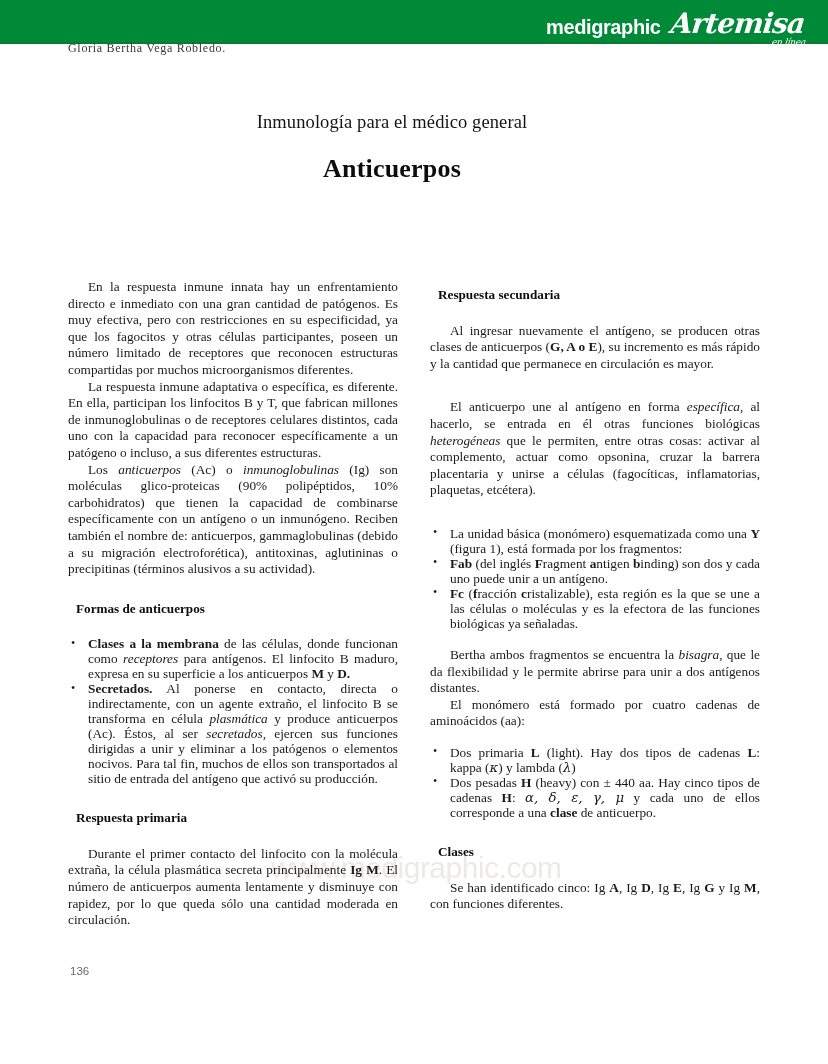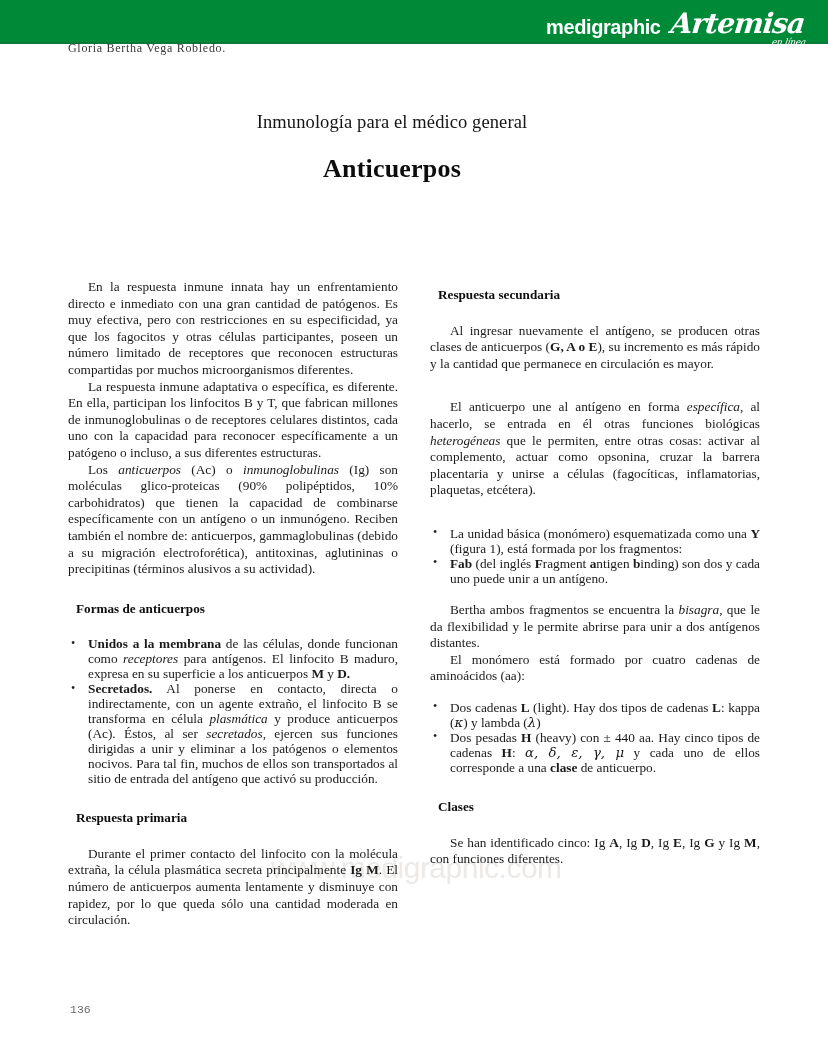--- a/index.html
+++ b/index.html
@@ -197,23 +197,23 @@
   }
   b { font-weight: bold; }
   i { font-style: italic; }
 
   .greek { font-family: "DejaVu Serif", serif; font-style: italic; }
 
   
   .page-number {
     position: absolute;
     left: 70px;
-    top: 1003px;
+    top: 965px;
     font-size: 11.5px;
-    font-family: Liberation Mono, monospace;
+    font-family: Liberation Sans, sans-serif;
     color: #6a6a6a;
   }
 </style>
 </head>
 <body>
 
 <div class="header-bar"></div>
 <div class="header-underline"></div>
 <div class="logo-wrap">
   <span class="logo-medigraphic">medigraphic</span>
@@ -237,21 +237,21 @@
   <div class="col">
     <p>En la respuesta inmune innata hay un enfrentamiento directo e inmediato con una gran cantidad de patógenos. Es muy efectiva, pero con restricciones en su especificidad, ya que los fagocitos y otras células participantes, poseen un número limitado de receptores que reconocen estructuras compartidas por muchos microorganismos diferentes.</p>
     <p>La respuesta inmune adaptativa o específica, es diferente. En ella, participan los linfocitos B y T, que fabrican millones de inmunoglobulinas o de receptores celulares distintos, cada uno con la capacidad para reconocer específicamente a un patógeno o incluso, a sus diferentes estructuras.</p>
     <p><span>Los </span><i>anticuerpos</i><span> (Ac) o </span><i>inmunoglobulinas</i><span> (Ig) son moléculas glico-proteicas (90% polipéptidos, 10% carbohidratos) que tienen la capacidad de combinarse específicamente con un antígeno o un inmunógeno. Reciben también el nombre de: anticuerpos, gammaglobulinas (debido a su migración electroforética), antitoxinas, aglutininas o precipitinas (términos alusivos a su actividad).</span></p>
 
     <div class="gap-md"></div>
     <h3>Formas de anticuerpos</h3>
     <div class="gap-sm"></div>
 
     <ul class="bullets">
-      <li><b>Unidos a la membrana</b><span> de las células, donde funcionan como </span><i>receptores</i><span> para antígenos. El linfocito B maduro, expresa en su superficie a los anticuerpos </span><b>M</b><span> y </span><b>D.</b></li>
+      <li><b>Clases a la membrana</b><span> de las células, donde funcionan como </span><i>receptores</i><span> para antígenos. El linfocito B maduro, expresa en su superficie a los anticuerpos </span><b>M</b><span> y </span><b>D.</b></li>
       <li><b>Secretados.</b><span> Al ponerse en contacto, directa o indirectamente, con un agente extraño, el linfocito B se transforma en célula </span><i>plasmática</i><span> y produce anticuerpos (Ac). Éstos, al ser </span><i>secretados</i><span>, ejercen sus funciones dirigidas a unir y eliminar a los patógenos o elementos nocivos. Para tal fin, muchos de ellos son transportados al sitio de entrada del antígeno que activó su producción.</span></li>
     </ul>
 
     <div class="gap-lg"></div>
     <h3>Respuesta primaria</h3>
     <div class="gap-sm"></div>
     <p><span>Durante el primer contacto del linfocito con la molécula extraña, la célula plasmática secreta principalmente </span><b>Ig M</b><span>. El número de anticuerpos aumenta lentamente y disminuye con rapidez, por lo que queda sólo una cantidad moderada en circulación.</span></p>
   </div>
 
   <div class="col">
@@ -262,29 +262,30 @@
     <div class="gap-lg"></div>
     <div class="gap-sm"></div>
     <p><span>El anticuerpo une al antígeno en forma </span><i>específica</i><span>, al hacerlo, se entrada en él otras funciones biológicas </span><i>heterogéneas</i><span> que le permiten, entre otras cosas: activar al complemento, actuar como opsonina, cruzar la barrera placentaria y unirse a células (fagocíticas, inflamatorias, plaquetas, etcétera).</span></p>
 
     <div class="gap-lg"></div>
     <div class="gap-sm"></div>
 
     <ul class="bullets">
       <li style="list-style:none;padding-left:20px;"><span style="display:inline;"><span>La unidad básica (monómero) esquematizada como una </span><b>Y</b><span> (figura 1), está formada por los fragmentos:</span></span></li>
       <li><b>Fab</b><span> (del inglés </span><b>F</b><span>ragment </span><b>a</b><span>ntigen </span><b>b</b><span>inding) son dos y cada uno puede unir a un antígeno.</span></li>
+      <li><b>Fc</b><span> (</span><b>f</b><span>racción </span><b>c</b><span>ristalizable), esta región es la que se une a las células o moléculas y es la efectora de las funciones biológicas ya señaladas.</span></li>
     </ul>
 
     <div class="gap-lg"></div>
     <p><span>Bertha ambos fragmentos se encuentra la </span><i>bisagra</i><span>, que le da flexibilidad y le permite abrirse para unir a dos antígenos distantes.</span></p>
     <p>El monómero está formado por cuatro cadenas de aminoácidos (aa):</p>
 
     <div class="gap-md"></div>
     <ul class="bullets">
-      <li><span>Dos cadenas </span><b>L</b><span> (light). Hay dos tipos de cadenas </span><b>L</b><span>: kappa (</span><i class="greek">κ</i><span>) y lambda (</span><i class="greek">λ</i><span>)</span></li>
+      <li><span>Dos primaria </span><b>L</b><span> (light). Hay dos tipos de cadenas </span><b>L</b><span>: kappa (</span><i class="greek">κ</i><span>) y lambda (</span><i class="greek">λ</i><span>)</span></li>
       <li><span>Dos pesadas </span><b>H</b><span> (heavy) con ± 440 aa. Hay cinco tipos de cadenas </span><b>H</b><span>: </span><i class="greek">α, δ, ε, γ, μ</i><span> y cada uno de ellos corresponde a una </span><b>clase</b><span> de anticuerpo.</span></li>
     </ul>
 
     <div class="gap-lg"></div>
     <h3>Clases</h3>
     <div class="gap-sm"></div>
     <p><span>Se han identificado cinco: Ig </span><b>A</b><span>, Ig </span><b>D</b><span>, Ig </span><b>E</b><span>, Ig </span><b>G</b><span> y Ig </span><b>M</b><span>, con funciones diferentes.</span></p>
   </div>
 </div>
 

